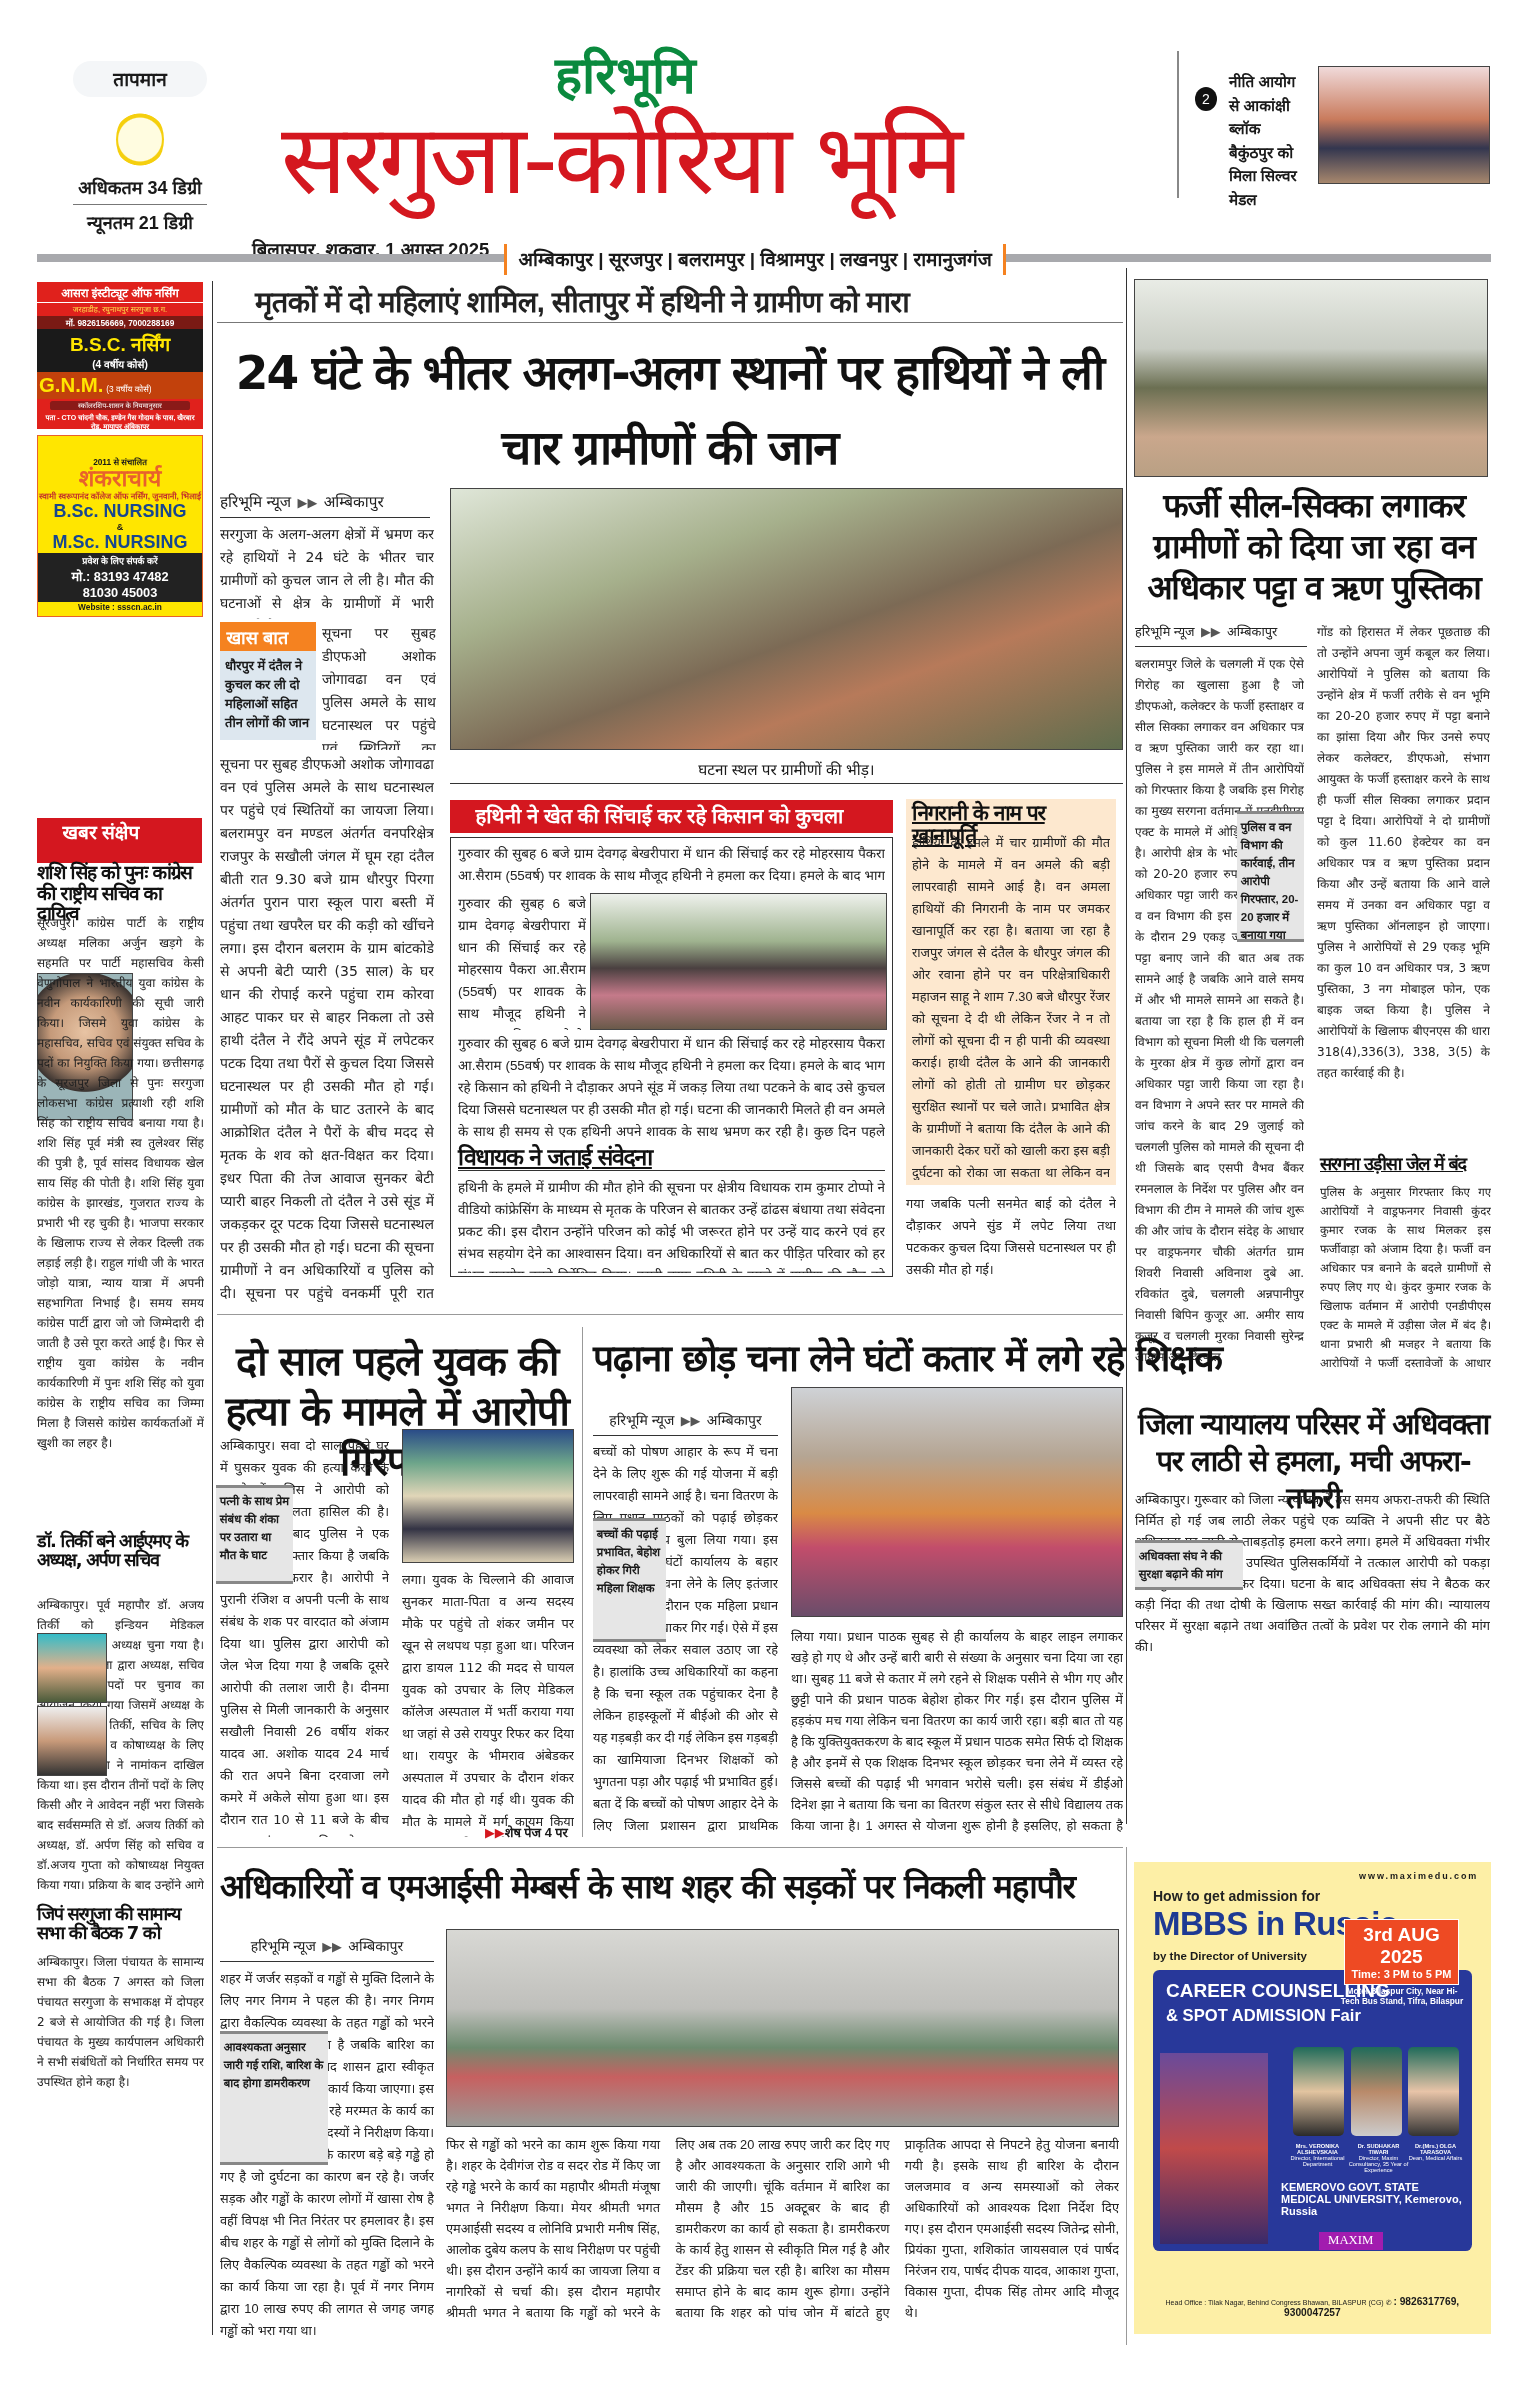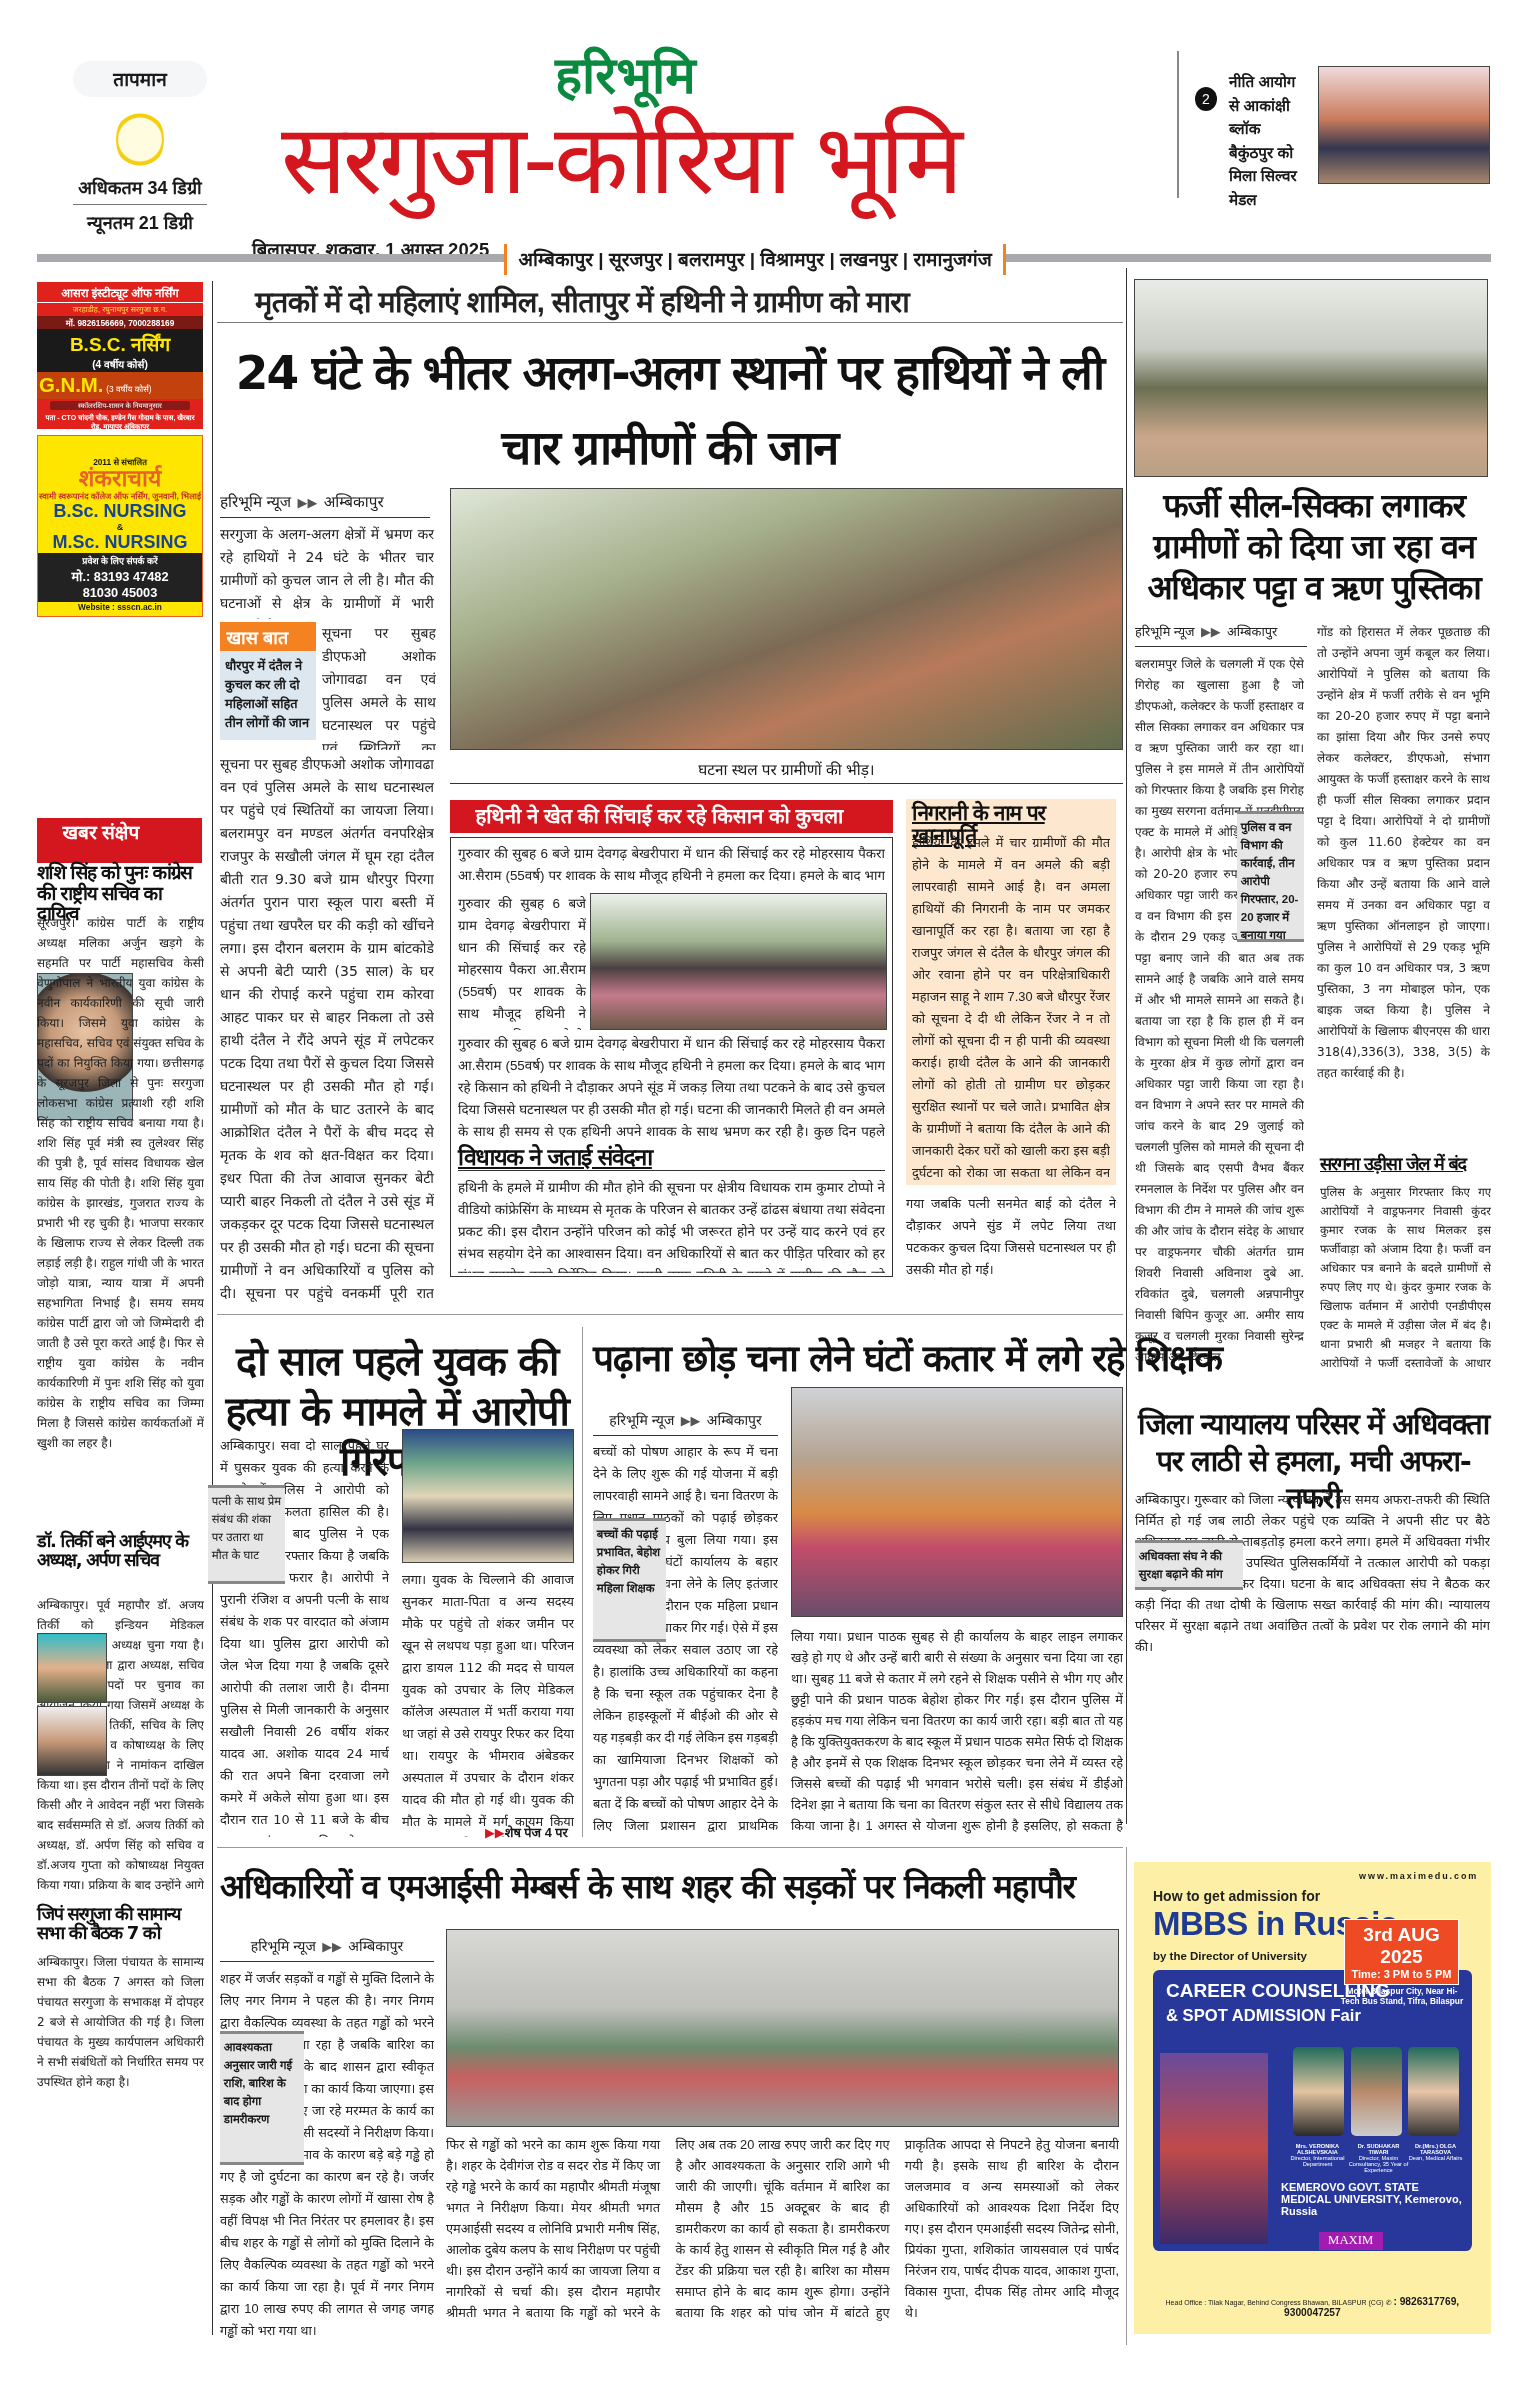--- a/index.html
+++ b/index.html
@@ -141,21 +141,21 @@
 </div>
 <div class="abs body-text" style="left:1135px;top:654px;width:169px;height:724px;font-size:12px;line-height:21px">बलरामपुर जिले के चलगली में एक ऐसे गिरोह का खुलासा हुआ है जो डीएफओ, कलेक्टर के फर्जी हस्ताक्षर व सील सिक्का लगाकर वन अधिकार पत्र व ऋण पुस्तिका जारी कर रहा था। पुलिस ने इस मामले में तीन आरोपियों को गिरफ्तार किया है जबकि इस गिरोह का मुख्य सरगना वर्तमान में एनडीपीएस एक्ट के मामले में ओड़िसा जेल में बंद है। आरोपी क्षेत्र के भोले भाले ग्रामीणों को 20-20 हजार रुपए में फर्जी वन अधिकार पट्टा जारी कर रहे थे। पुलिस व वन विभाग की इस संयुक्त कार्रवाई के दौरान 29 एकड़ जमीन का फर्जी पट्टा बनाए जाने की बात अब तक सामने आई है जबकि आने वाले समय में और भी मामले सामने आ सकते है। बताया जा रहा है कि हाल ही में वन विभाग को सूचना मिली थी कि चलगली के मुरका क्षेत्र में कुछ लोगों द्वारा वन अधिकार पट्टा जारी किया जा रहा है। वन विभाग ने अपने स्तर पर मामले की जांच करने के बाद 29 जुलाई को चलगली पुलिस को मामले की सूचना दी थी जिसके बाद एसपी वैभव बैंकर रमनलाल के निर्देश पर पुलिस और वन विभाग की टीम ने मामले की जांच शुरू की और जांच के दौरान संदेह के आधार पर वाड्रफनगर चौकी अंतर्गत ग्राम शिवरी निवासी अविनाश दुबे आ. रविकांत दुबे, चलगली अन्नपानीपुर निवासी बिपिन कुजूर आ. अमीर साय कुजूर व चलगली मुरका निवासी सुरेन्द्र आयाम आ. दिरपाल</div>
 <div class="abs" style="left:1237px;top:811px;width:67px;font-size:11.5px;line-height:18px;font-weight:bold;background:#e6e6e6;border-top:3.8px solid #888;border-bottom:3.8px solid #888;padding:3.8px;height:131px;overflow:hidden">पुलिस व वन विभाग की कार्रवाई, तीन आरोपी गिरफ्तार, 20-20 हजार में बनाया गया पट्टा</div>
 <div class="abs body-text" style="left:1317px;top:622px;width:173px;height:485px;font-size:12px;line-height:21px">गोंड को हिरासत में लेकर पूछताछ की तो उन्होंने अपना जुर्म कबूल कर लिया। आरोपियों ने पुलिस को बताया कि उन्होंने क्षेत्र में फर्जी तरीके से वन भूमि का 20-20 हजार रुपए में पट्टा बनाने का झांसा दिया और फिर उनसे रुपए लेकर कलेक्टर, डीएफओ, संभाग आयुक्त के फर्जी हस्ताक्षर करने के साथ ही फर्जी सील सिक्का लगाकर प्रदान पट्टा दे दिया। आरोपियों ने दो ग्रामीणों को कुल 11.60 हेक्टेयर का वन अधिकार पत्र व ऋण पुस्तिका प्रदान किया और उन्हें बताया कि आने वाले समय में उनका वन अधिकार पट्टा व ऋण पुस्तिका ऑनलाइन हो जाएगा। पुलिस ने आरोपियों से 29 एकड़ भूमि का कुल 10 वन अधिकार पत्र, 3 ऋण पुस्तिका, 3 नग मोबाइल फोन, एक बाइक जब्त किया है। पुलिस ने आरोपियों के खिलाफ बीएनएस की धारा 318(4),336(3), 338, 3(5) के तहत कार्रवाई की है।</div>
 <div class="abs hl" style="left:1320px;top:1154px;width:171px;font-size:18px;text-decoration:underline">सरगना उड़ीसा जेल में बंद</div>
 <div class="abs body-text" style="left:1320px;top:1183px;width:171px;height:191px;font-size:11.5px;line-height:19px">पुलिस के अनुसार गिरफ्तार किए गए आरोपियों ने वाड्रफनगर निवासी कुंदर कुमार रजक के साथ मिलकर इस फर्जीवाड़ा को अंजाम दिया है। फर्जी वन अधिकार पत्र बनाने के बदले ग्रामीणों से रुपए लिए गए थे। कुंदर कुमार रजक के खिलाफ वर्तमान में आरोपी एनडीपीएस एक्ट के मामले में उड़ीसा जेल में बंद है। थाना प्रभारी श्री मजहर ने बताया कि आरोपियों ने फर्जी दस्तावेजों के आधार पर कई ग्रामीणों को पट्टा दिया है। पुलिस मामले की विस्तृत जांच कर रही है।</div>
 
 <div class="hr" style="left:217px;top:1314px;width:906px;height:1.3px;background:#999"></div>
 <div class="abs hl" style="left:220px;top:1336px;width:354px;font-size:40px;text-align:center;line-height:50px">दो साल पहले युवक की हत्या के मामले में आरोपी गिरफ्तार</div>
 <div class="abs body-text" style="left:220px;top:1435px;width:169px;height:402px;font-size:12.8px;line-height:22px">अम्बिकापुर। सवा दो साल पहले घर में घुसकर युवक की हत्या करने के मामले में पुलिस ने आरोपी को पकड़ने में सफलता हासिल की है। मर्ग जांच के बाद पुलिस ने एक आरोपी को गिरफ्तार किया है जबकि उसका साथी फरार है। आरोपी ने पुरानी रंजिश व अपनी पत्नी के साथ संबंध के शक पर वारदात को अंजाम दिया था। पुलिस द्वारा आरोपी को जेल भेज दिया गया है जबकि दूसरे आरोपी की तलाश जारी है। दीनमा पुलिस से मिली जानकारी के अनुसार सखौली निवासी 26 वर्षीय शंकर यादव आ. अशोक यादव 24 मार्च की रात अपने बिना दरवाजा लगे कमरे में अकेले सोया हुआ था। इस दौरान रात 10 से 11 बजे के बीच अचानक शंकर यादव चिल्लाने</div>
-<div class="abs" style="left:208px;top:1485px;width:77px;height:99px;font-size:11.5px;line-height:18px;font-weight:normal;background:#e6e6e6;border-top:3.8px solid #888;border-bottom:3.8px solid #888;padding:3.8px;overflow:hidden">पत्नी के साथ प्रेम संबंध की शंका पर उतारा था मौत के घाट</div>
+<div class="abs" style="left:216px;top:1485px;width:77px;height:99px;font-size:11.5px;line-height:18px;font-weight:bold;background:#e6e6e6;border-top:3.8px solid #888;border-bottom:3.8px solid #888;padding:3.8px;overflow:hidden">पत्नी के साथ प्रेम संबंध की शंका पर उतारा था मौत के घाट</div>
 <div class="abs photo police" style="left:402px;top:1429px;width:172px;height:134px;background:linear-gradient(180deg,#2a4c88 0%,#6da58a 25%,#e1d6b8 50%,#334 75%,#d9cdb2)"></div>
 <div class="abs body-text" style="left:402px;top:1569px;width:172px;height:268px;font-size:12.8px;line-height:22px">लगा। युवक के चिल्लाने की आवाज सुनकर माता-पिता व अन्य सदस्य मौके पर पहुंचे तो शंकर जमीन पर खून से लथपथ पड़ा हुआ था। परिजन द्वारा डायल 112 की मदद से घायल युवक को उपचार के लिए मेडिकल कॉलेज अस्पताल में भर्ती कराया गया था जहां से उसे रायपुर रिफर कर दिया था। रायपुर के भीमराव अंबेडकर अस्पताल में उपचार के दौरान शंकर यादव की मौत हो गई थी। युवक की मौत के मामले में मर्ग कायम किया गया था। लंबित मर्ग की जांच के दौरान एसएसपी राजेश अग्रवाल व एएसपी अमोलक सिंह ढिल्लो के निर्देश पर दरिमा पुलिस टीम द्वारा मामले</div>
 <div class="abs" style="left:485px;top:1823px;font-size:12.8px;font-weight:bold"><span style="color:#d4171f">▶▶</span><span>शेष पेज 4 पर</span></div>
 <div class="vr" style="left:582px;top:1327px;height:510px;background:#999"></div>
 
 <div class="abs hl" style="left:593px;top:1339px;width:529px;font-size:37px;white-space:nowrap">पढ़ाना छोड़ चना लेने घंटों कतार में लगे रहे शिक्षक</div>
 <div class="abs byline" style="left:593px;top:1410px;width:185px;text-align:center;font-size:14px">
   <span>हरिभूमि न्यूज</span><span class="arr">▶▶</span><span>अम्बिकापुर</span>
 </div>
 <div class="abs cond" style="left:593px;top:1441px;width:185px;height:395px;font-size:12.8px;line-height:22px">बच्चों को पोषण आहार के रूप में चना देने के लिए शुरू की गई योजना में बड़ी लापरवाही सामने आई है। चना वितरण के लिए प्रधान पाठकों को पढ़ाई छोड़कर बीईओ कार्यालय बुला लिया गया। इस दौरान शिक्षक घंटों कार्यालय के बहार लाइन लगाकर चना लेने के लिए इतंजार करते रहे। इस दौरान एक महिला प्रधान पाठक चक्कर खाकर गिर गई। ऐसे में इस व्यवस्था को लेकर सवाल उठाए जा रहे है। हालांकि उच्च अधिकारियों का कहना है कि चना स्कूल तक पहुंचाकर देना है लेकिन हाइस्कूलों में बीईओ की ओर से यह गड़बड़ी कर दी गई लेकिन इस गड़बड़ी का खामियाजा दिनभर शिक्षकों को भुगतना पड़ा और पढ़ाई भी प्रभावित हुई। बता दें कि बच्चों को पोषण आहार देने के लिए जिला प्रशासन द्वारा प्राथमिक शालाओं में बच्चों को प्रतिदिन चना खिलाने की योजना बनाई गई है। प्रतिदिन एक बच्चे को 20 ग्राम चना दिया जाएगा। इसके लिए प्रशासन द्वारा डीएमएफ से राशि जारी की गई है और चना खरीदी भी कर ली गई है। चना खिलाने की योजना 1 अगस्त से शुरू होनी है इसलिए, 31 जुलाई को बीईओ कार्यालय से एक आदेश जारी कर सभी प्रधान पाठकों को कार्यालय बुला</div>
@@ -166,21 +166,21 @@
 <div class="abs hl" style="left:1135px;top:1406px;width:357px;font-size:29px;text-align:center;line-height:37px">जिला न्यायालय परिसर में अधिवक्ता पर लाठी से हमला, मची अफरा-तफरी</div>
 <div class="abs body-text" style="left:1135px;top:1489px;width:355px;height:344px;font-size:12.8px;line-height:21px">अम्बिकापुर। गुरूवार को जिला न्यायालय में उस समय अफरा-तफरी की स्थिति निर्मित हो गई जब लाठी लेकर पहुंचे एक व्यक्ति ने अपनी सीट पर बैठे अधिवक्ता पर लाठी से ताबड़तोड़ हमला करने लगा। हमले में अधिवक्ता गंभीर रूप से घायल हो गए। उपस्थित पुलिसकर्मियों ने तत्काल आरोपी को पकड़ा और पुलिस के हवाले कर दिया। घटना के बाद अधिवक्ता संघ ने बैठक कर कड़ी निंदा की तथा दोषी के खिलाफ सख्त कार्रवाई की मांग की। न्यायालय परिसर में सुरक्षा बढ़ाने तथा अवांछित तत्वों के प्रवेश पर रोक लगाने की मांग की।</div>
 <div class="abs" style="left:1135px;top:1540px;width:108px;font-size:11.5px;line-height:18px;font-weight:bold;background:#e6e6e6;border-top:3.8px solid #888;border-bottom:3.8px solid #888;padding:3.8px">अधिवक्ता संघ ने की सुरक्षा बढ़ाने की मांग</div>
 
 <div class="hr" style="left:217px;top:1847px;width:906px;height:1.3px;background:#999"></div>
 <div class="abs hl" style="left:220px;top:1869px;width:899px;font-size:33px;white-space:nowrap">अधिकारियों व एमआईसी मेम्बर्स के साथ शहर की सड़कों पर निकली महापौर</div>
 <div class="abs byline" style="left:220px;top:1936px;width:214px;text-align:center;font-size:14px">
   <span>हरिभूमि न्यूज</span><span class="arr">▶▶</span><span>अम्बिकापुर</span>
 </div>
 <div class="abs cond" style="left:220px;top:1968px;width:214px;height:383px;font-size:12.8px;line-height:22px">शहर में जर्जर सड़कों व गड्ढों से मुक्ति दिलाने के लिए नगर निगम ने पहल की है। नगर निगम द्वारा वैकल्पिक व्यवस्था के तहत गड्ढों को भरने का काम किया जा रहा है जबकि बारिश का मौसम खत्म होने के बाद शासन द्वारा स्वीकृत राशि से डामरीकरण का कार्य किया जाएगा। इस दौरान शहर में किए जा रहे मरम्मत के कार्य का महापौर व एमआईसी सदस्यों ने निरीक्षण किया। सड़कों पर जल जमाव के कारण बड़े बड़े गड्ढे हो गए है जो दुर्घटना का कारण बन रहे है। जर्जर सड़क और गड्ढों के कारण लोगों में खासा रोष है वहीं विपक्ष भी नित निरंतर पर हमलावर है। इस बीच शहर के गड्ढों से लोगों को मुक्ति दिलाने के लिए वैकल्पिक व्यवस्था के तहत गड्ढों को भरने का कार्य किया जा रहा है। पूर्व में नगर निगम द्वारा 10 लाख रुपए की लागत से जगह जगह गड्ढों को भरा गया था।</div>
-<div class="abs" style="left:220px;top:2031px;width:84px;height:134px;font-size:11.5px;line-height:18px;font-weight:bold;background:#e6e6e6;border-top:3.8px solid #888;border-bottom:3.8px solid #888;padding:3.8px;overflow:hidden">आवश्यकता अनुसार जारी गई राशि, बारिश के बाद होगा डामरीकरण</div>
+<div class="abs" style="left:220px;top:2031px;width:108px;height:134px;font-size:11.5px;line-height:18px;font-weight:bold;background:#e6e6e6;border-top:3.8px solid #888;border-bottom:3.8px solid #888;padding:3.8px;overflow:hidden">आवश्यकता अनुसार जारी गई राशि, बारिश के बाद होगा डामरीकरण</div>
 <div class="abs photo street" style="left:446px;top:1929px;width:673px;height:198px"></div>
 <div class="abs cond" style="left:446px;top:2134px;width:673px;height:210px;font-size:12.8px;line-height:21px;column-count:3;column-gap:15.3px">फिर से गड्ढों को भरने का काम शुरू किया गया है। शहर के देवीगंज रोड व सदर रोड में किए जा रहे गड्ढे भरने के कार्य का महापौर श्रीमती मंजूषा भगत ने निरीक्षण किया। मेयर श्रीमती भगत एमआईसी सदस्य व लोनिवि प्रभारी मनीष सिंह, आलोक दुबेय कलप के साथ निरीक्षण पर पहुंची थी। इस दौरान उन्होंने कार्य का जायजा लिया व नागरिकों से चर्चा की। इस दौरान महापौर श्रीमती भगत ने बताया कि गड्ढों को भरने के लिए अब तक 20 लाख रुपए जारी कर दिए गए है और आवश्यकता के अनुसार राशि आगे भी जारी की जाएगी। चूंकि वर्तमान में बारिश का मौसम है और 15 अक्टूबर के बाद ही डामरीकरण का कार्य हो सकता है। डामरीकरण के कार्य हेतु शासन से स्वीकृति मिल गई है और टेंडर की प्रक्रिया चल रही है। बारिश का मौसम समाप्त होने के बाद काम शुरू होगा। उन्होंने बताया कि शहर को पांच जोन में बांटते हुए प्राकृतिक आपदा से निपटने हेतु योजना बनायी गयी है। इसके साथ ही बारिश के दौरान जलजमाव व अन्य समस्याओं को लेकर अधिकारियों को आवश्यक दिशा निर्देश दिए गए। इस दौरान एमआईसी सदस्य जितेन्द्र सोनी, प्रियंका गुप्ता, शशिकांत जायसवाल एवं पार्षद निरंजन राय, पार्षद दीपक यादव, आकाश गुप्ता, विकास गुप्ता, दीपक सिंह तोमर आदि मौजूद थे।</div>
 
 <div class="vr" style="left:1126px;top:1847px;height:498px;background:#999"></div>
 
 <div class="abs" style="left:1134px;top:1862px;width:357px;height:472px;background:#fdefa6;overflow:hidden">
   <div style="position:absolute;right:12.8px;top:9px;font-size:9px;letter-spacing:1.9px;font-weight:bold">www.maximedu.com</div>
   <div style="position:absolute;left:19px;top:25.5px;font-size:14px;font-weight:bold;color:#222">How to get admission for</div>
   <div style="position:absolute;left:19px;top:43px;font-size:33px;font-weight:bold;color:#1e3a93;letter-spacing:-0.6px">MBBS in Russia</div>
   <div style="position:absolute;left:19px;top:88px;font-size:11.5px;font-weight:bold">by the Director of University</div>

